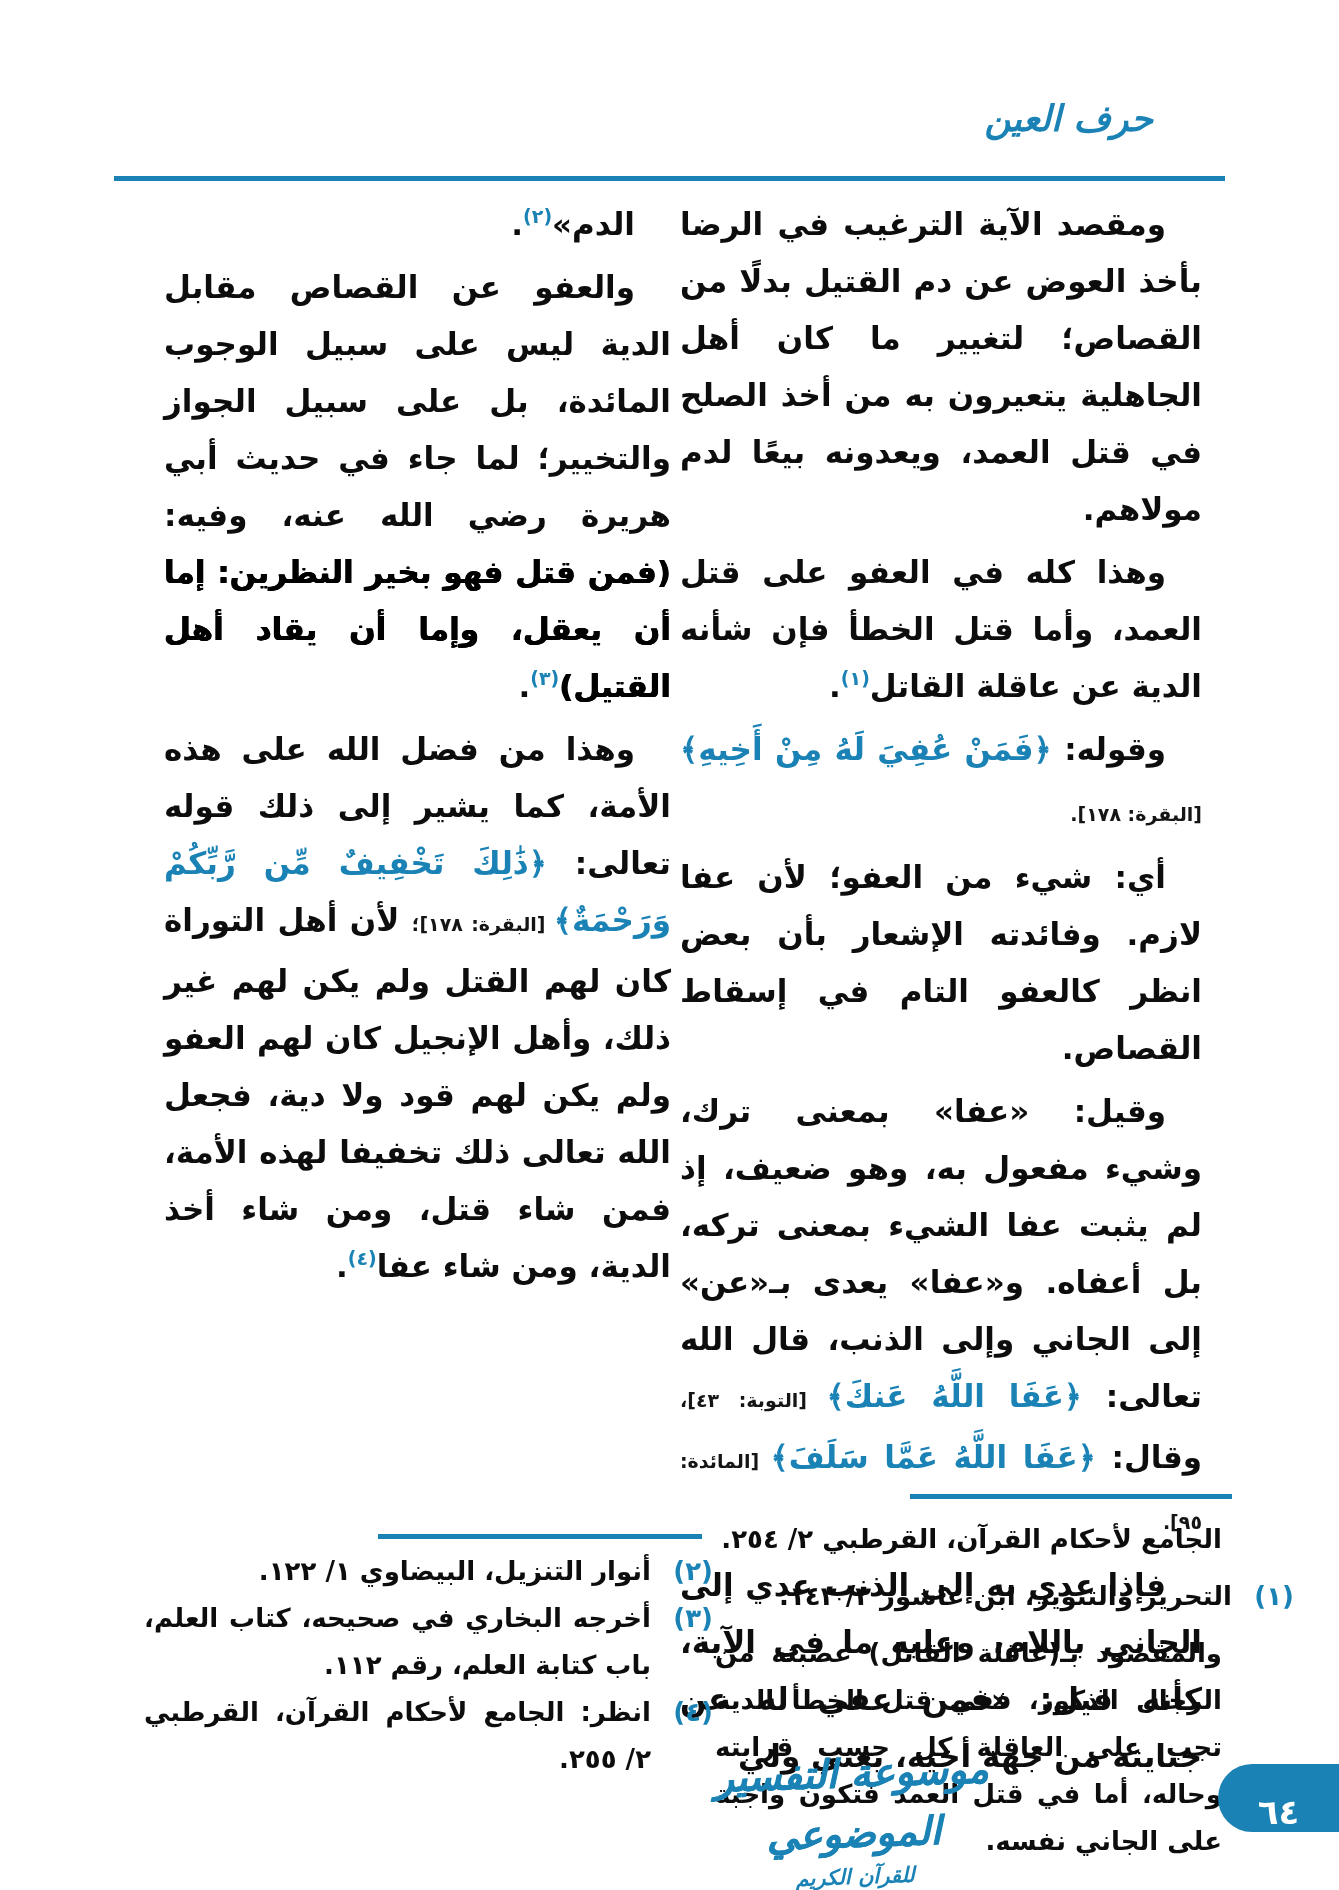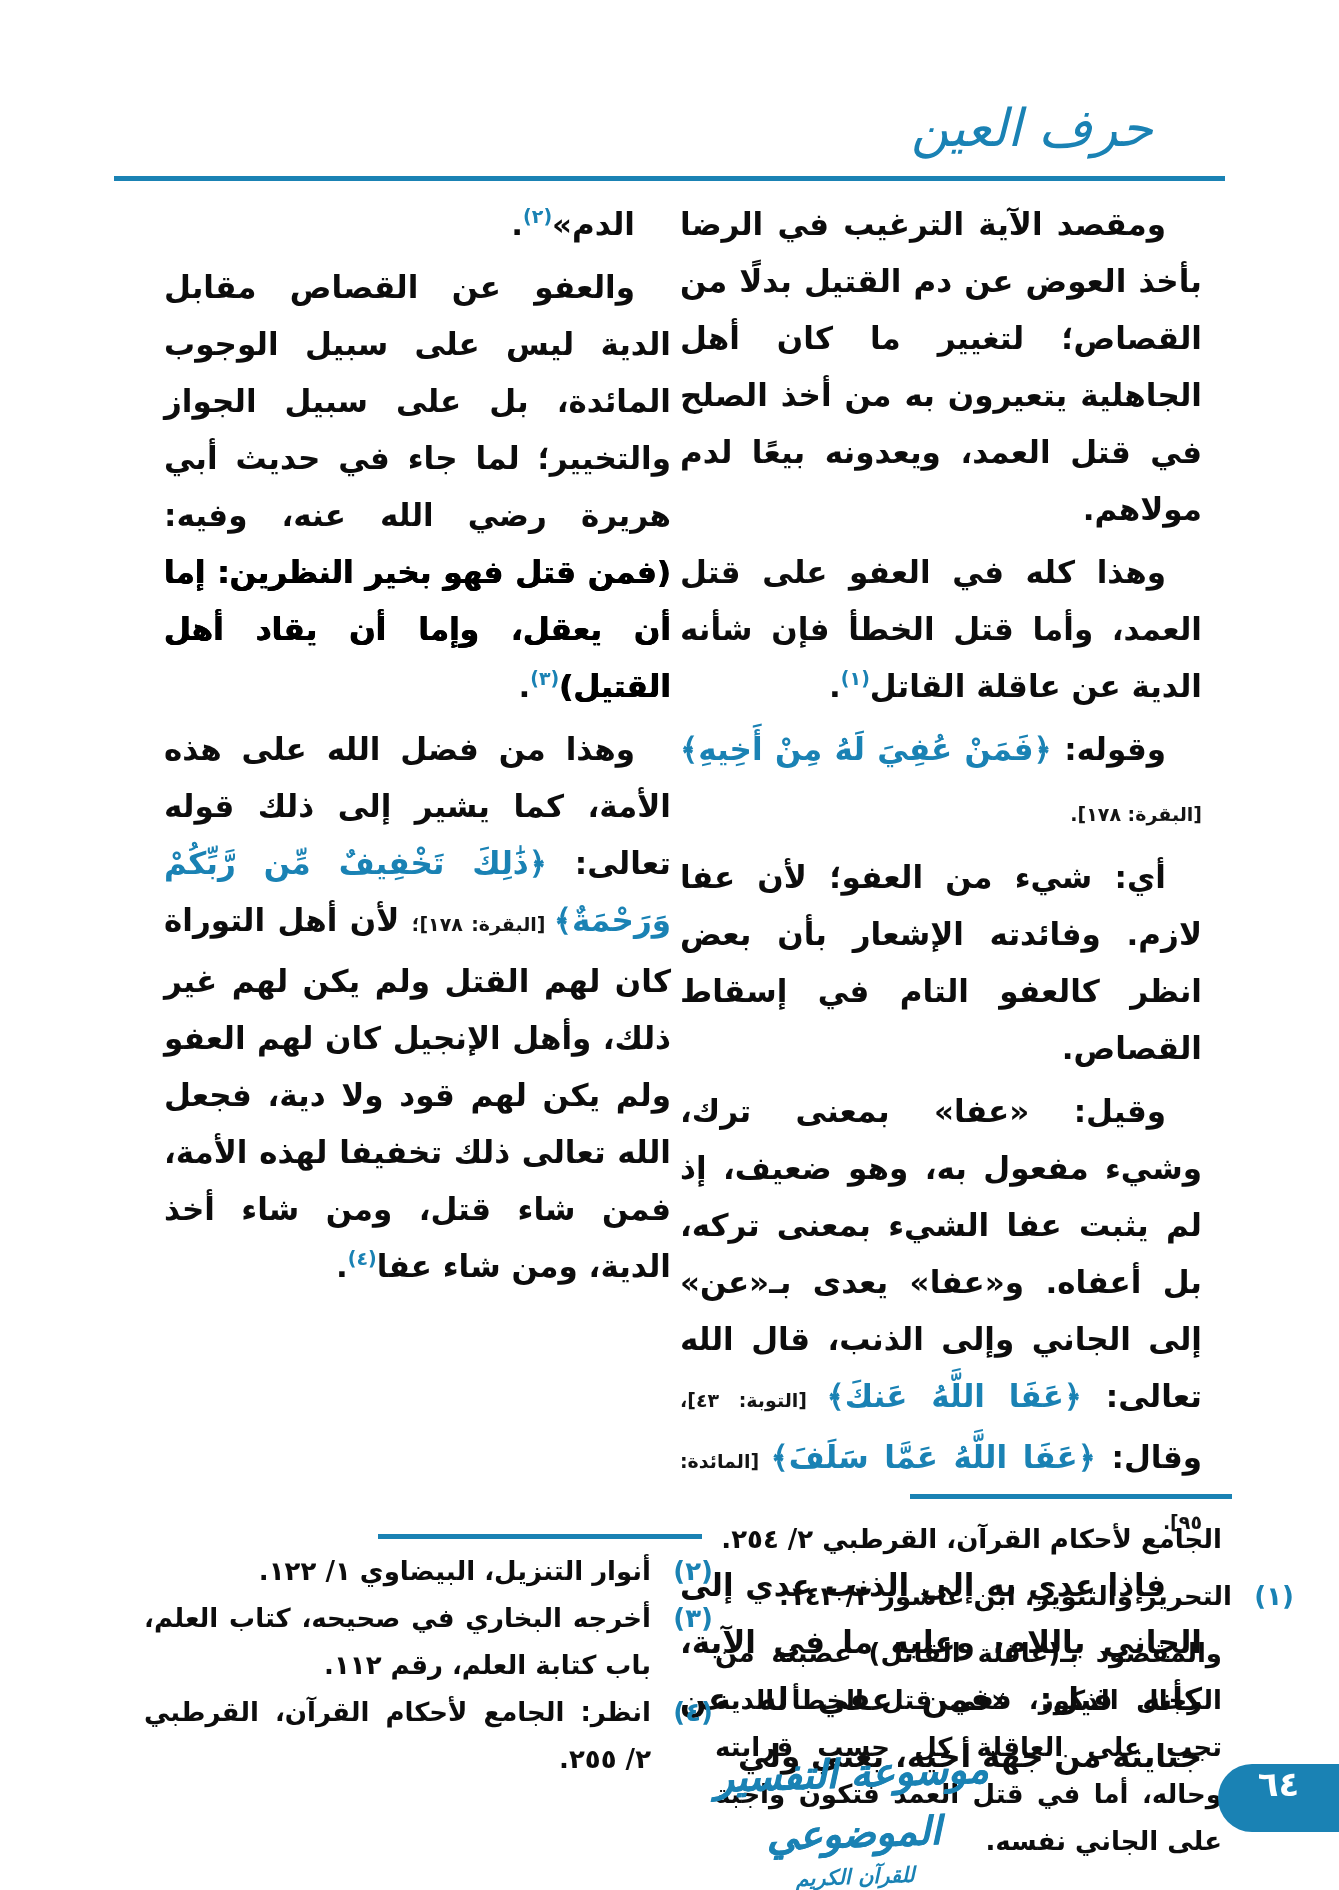--- a/index.html
+++ b/index.html
@@ -7,21 +7,21 @@
   body{
     width:1339px;height:1890px;position:relative;background:#ffffff;
     font-family:"DejaVu Sans", sans-serif;direction:rtl;overflow:hidden;
     color:var(--ink);
   }
   .abs{position:absolute;}
 
   
   .chapter-title{
     top:98px;right:186px;color:var(--accent);
-    font-size:52px;font-weight:normal;font-style:italic;
+    font-size:36px;font-weight:bold;font-style:italic;
     letter-spacing:-1px;
   }
   .header-rule{
     top:176px;left:114px;width:1111px;height:5px;background:var(--accent);
   }
 
   
   .column{top:196px;font-size:31px;line-height:57px;font-weight:bold;
     text-align:justify;text-justify:inter-word;}
   .column-right{left:672px;width:522px;margin-left:8px;}
@@ -49,21 +49,21 @@
   
   .logo{top:1744px;left:688px;width:330px;text-align:center;color:var(--accent);
     transform:rotate(-2deg);}
   .logo-title{font-size:39px;font-weight:bold;font-style:italic;line-height:60px;
     text-shadow:0.6px 0 0 var(--accent);}
   .logo-subtitle{font-size:21px;font-weight:bold;font-style:italic;line-height:26px;}
 
   
   .page-pill{
     top:1764px;right:0;width:121px;height:68px;background:var(--accent);
-    border-radius:34px 0 0 34px;display:flex;align-items:flex-start;justify-content:center;
+    border-radius:34px 0 0 34px;display:flex;align-items:flex-end;justify-content:center;
   }
   .page-pill span{color:#ffffff;font-size:34px;font-weight:bold;}
 </style>
 </head>
 <body>
 
 <div class="abs chapter-title">حرف العين</div>
 <div class="abs header-rule"></div>
 
 <div class="abs column column-right">

